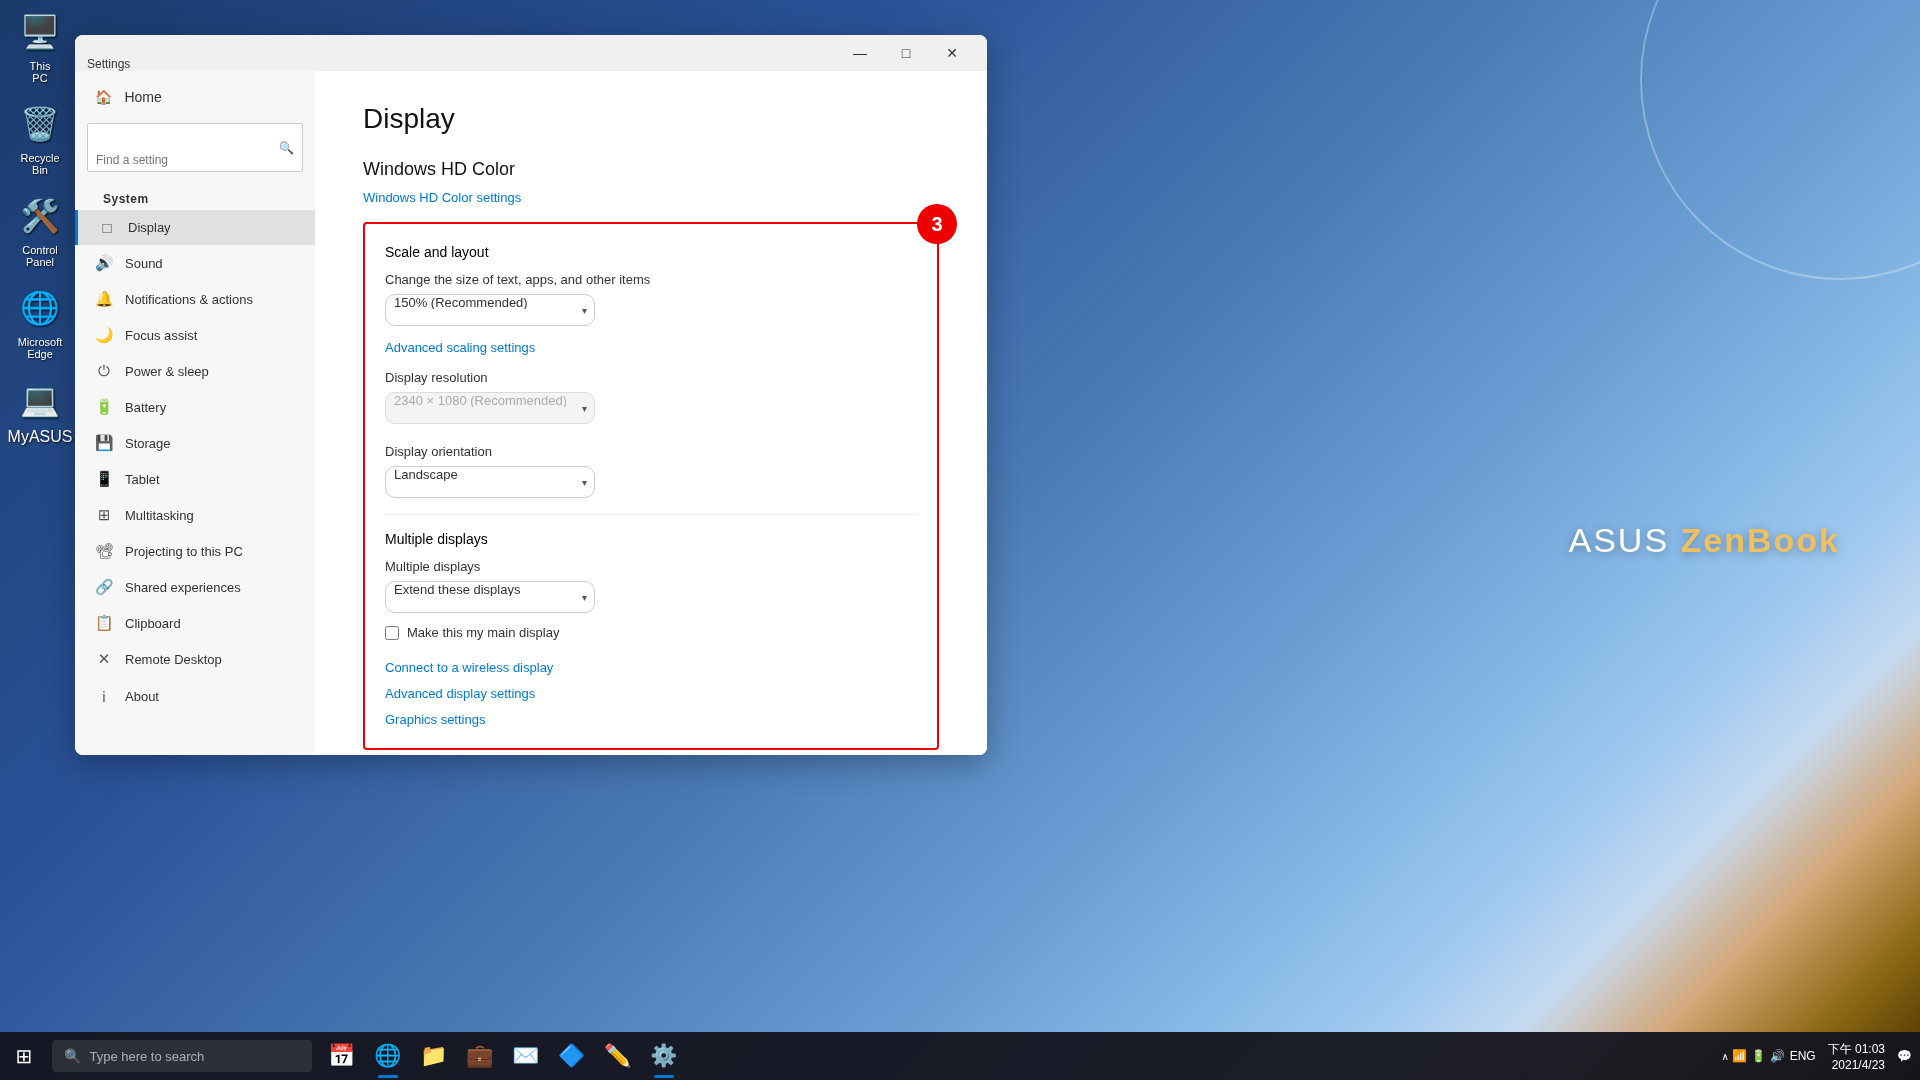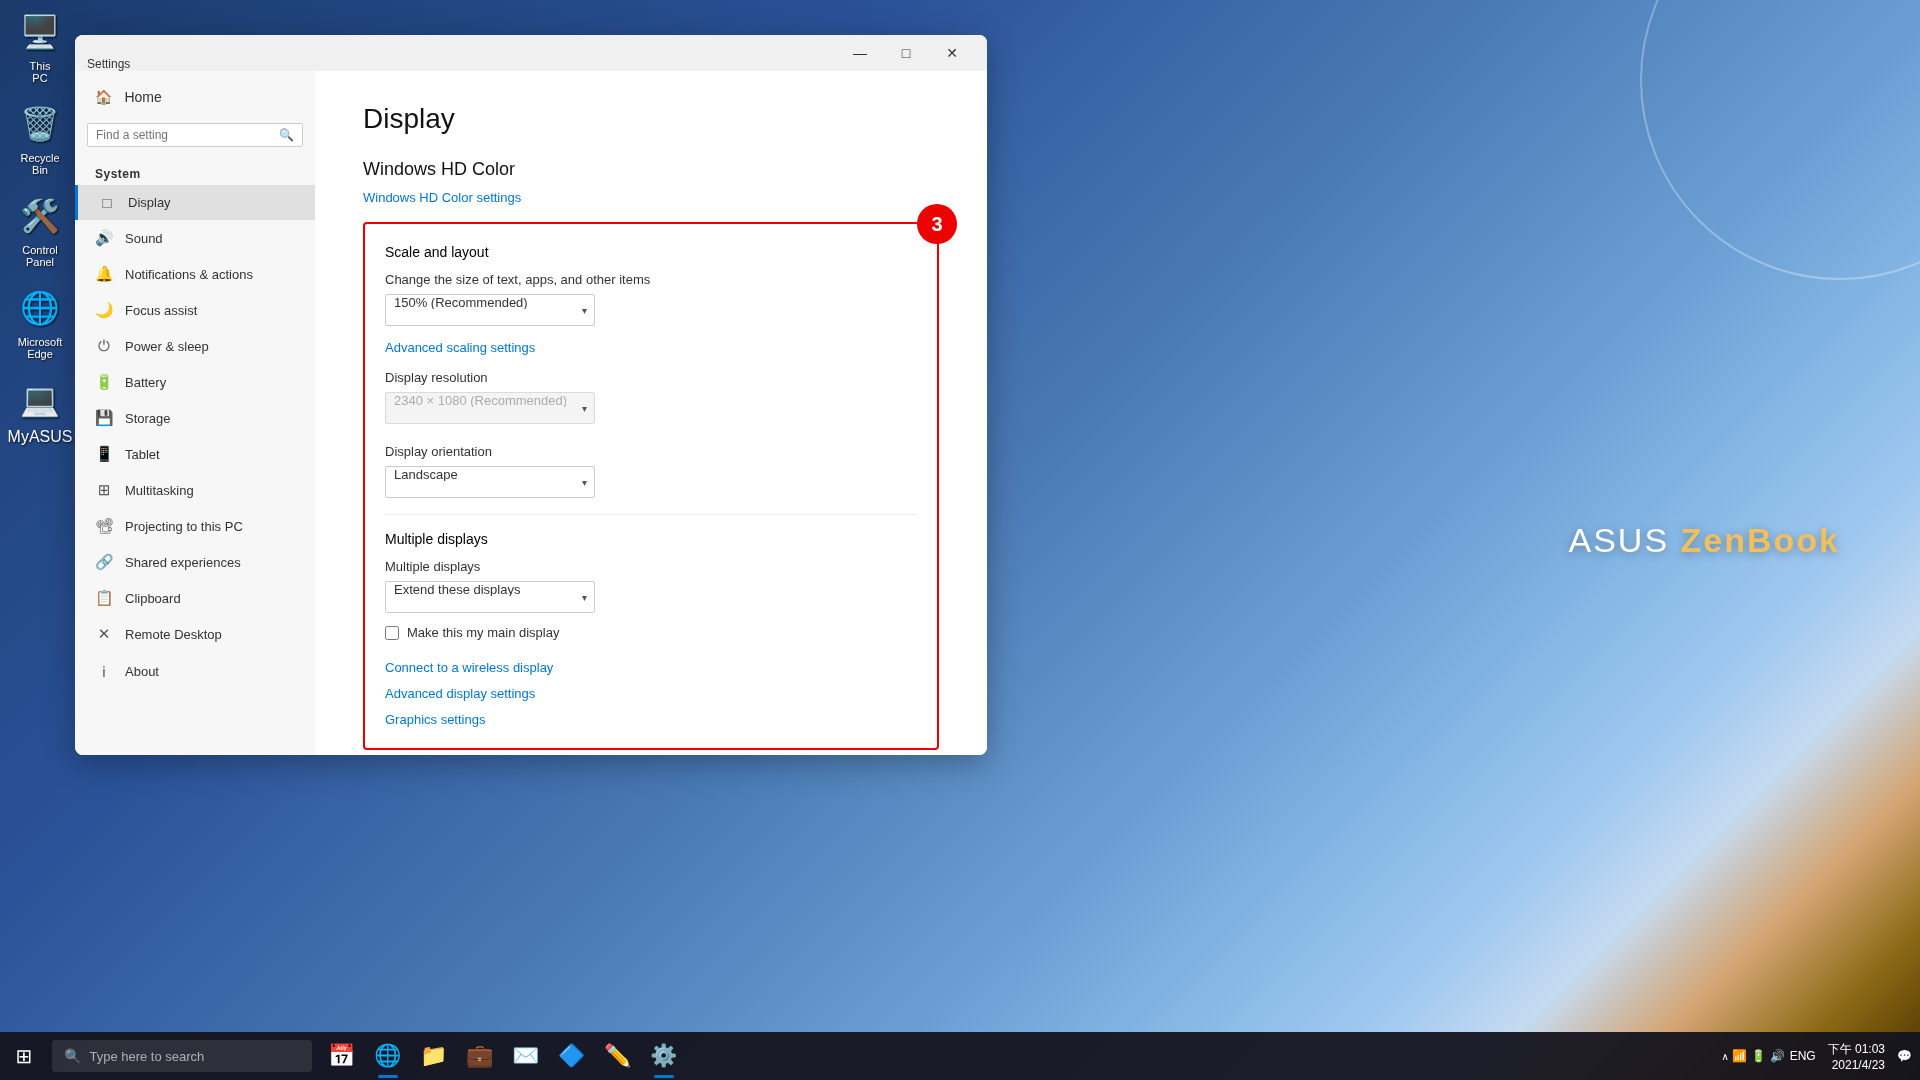--- a/index.html
+++ b/index.html
@@ -224,21 +224,21 @@
       border: none;
       outline: none;
       font-size: 12px;
       flex: 1;
       background: transparent;
     }
     .sidebar-section-title {
       font-size: 12px;
       font-weight: 600;
       color: #333;
-      padding: 12px 20px 4px;
+      padding: 12px 28px 4px;
       letter-spacing: 0.5px;
     }
     .sidebar-item {
       display: flex;
       align-items: center;
       gap: 12px;
       padding: 9px 20px;
       cursor: pointer;
       font-size: 13px;
       color: #333;
@@ -324,21 +324,21 @@
     }
     .select-wrapper {
       position: relative;
       width: 210px;
       margin-bottom: 12px;
     }
     .select-wrapper select {
       width: 100%;
       height: 32px;
       border: 1px solid #ccc;
-      border-radius: 2px;
+      border-radius: 10px;
       padding: 0 28px 16px 8px;
       font-size: 13px;
       color: #333;
       background: white;
       appearance: none;
       cursor: pointer;
     }
     .select-wrapper.disabled select {
       background: #f0f0f0;
       color: #888;
@@ -419,21 +419,21 @@
     </div>
 
     <div class="settings-body">
 
       <div class="sidebar">
         <div class="sidebar-home">
           <span>🏠</span>
           <span>Home</span>
         </div>
         <div class="sidebar-search">
-          <input type="text" style="font-size: 12px;" placeholder="Find a setting">
+          <input type="text" style="font-size: 12px; margin-top: 25px;" placeholder="Find a setting">
           <span style="font-size:12px;color:#666;">🔍</span>
         </div>
         <div class="sidebar-section-title">System</div>
 
         <div class="sidebar-item active">
           <span class="item-icon">□</span>
           <span>Display</span>
         </div>
         <div class="sidebar-item">
           <span class="item-icon">🔊</span>

